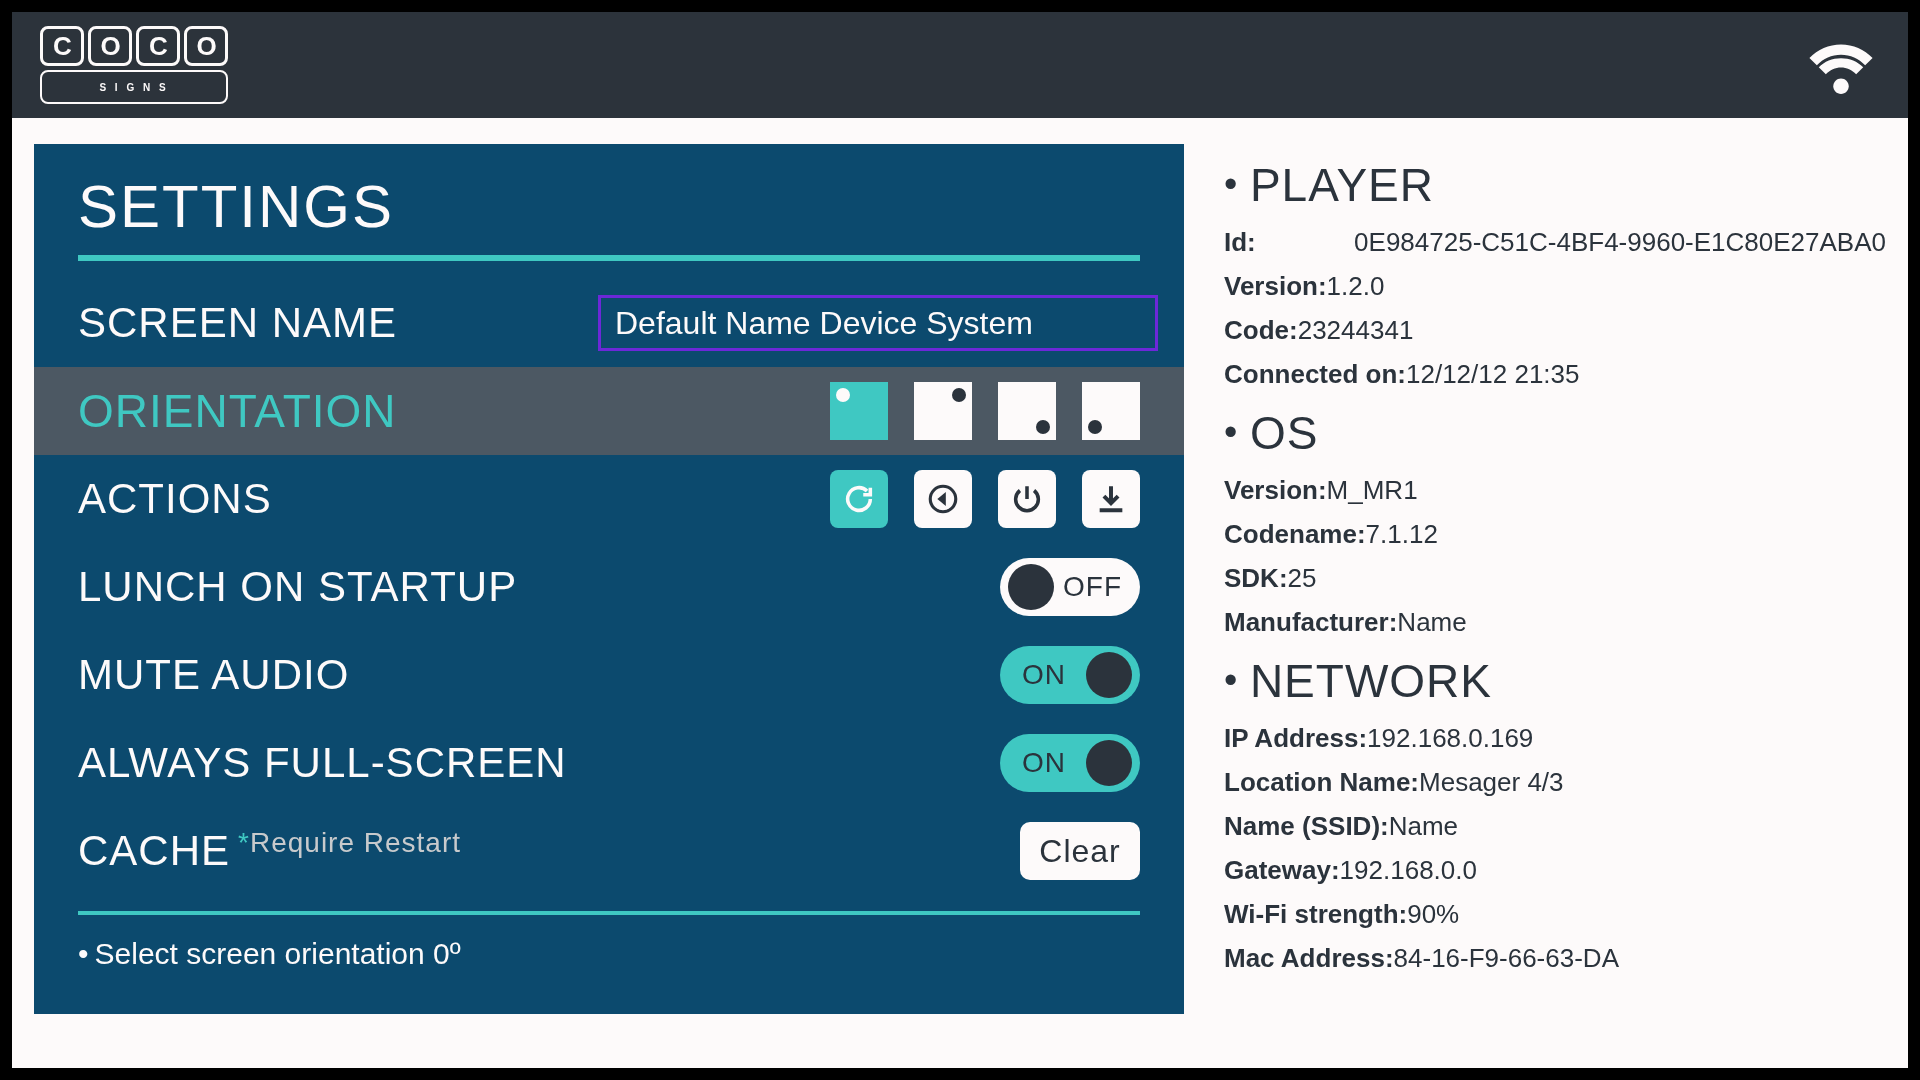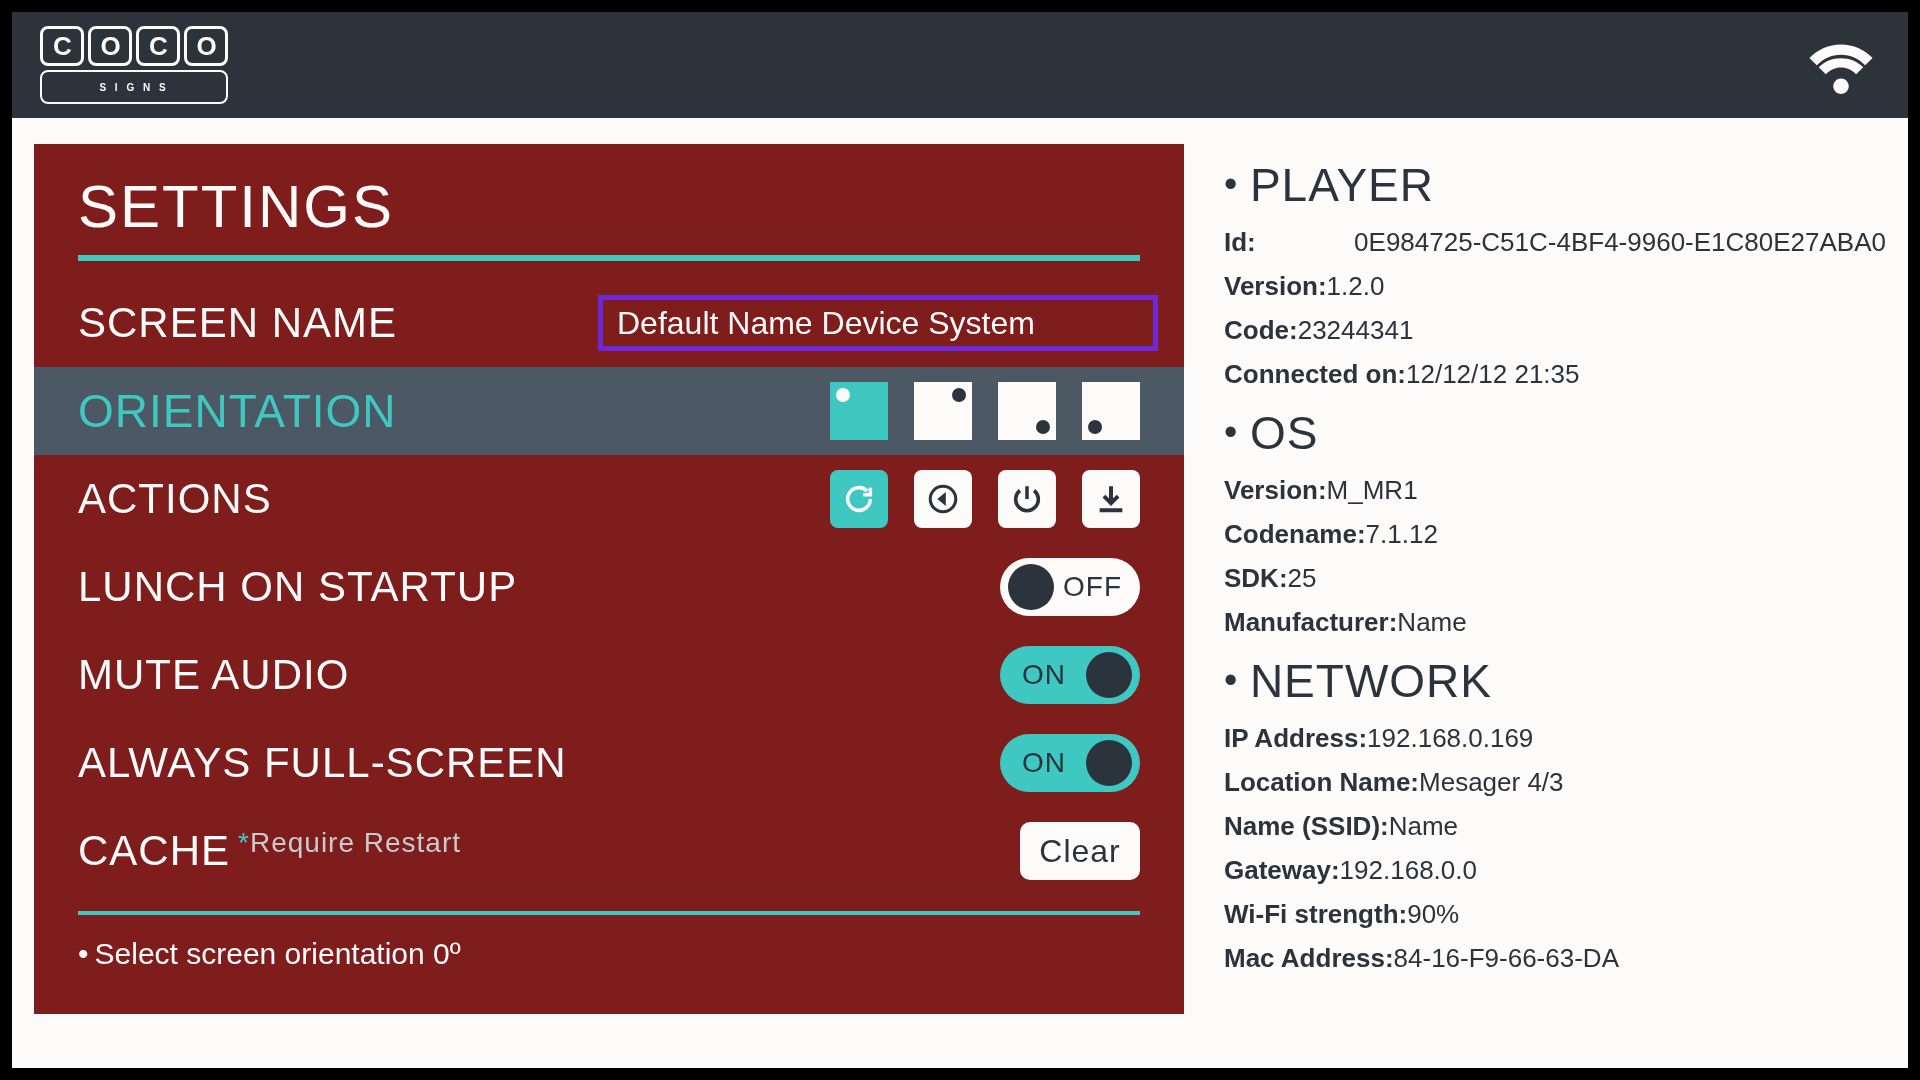--- a/index.html
+++ b/index.html
@@ -16,34 +16,34 @@
   .logo { color: #fdfafa; }
   .logo-row1 { display:flex; gap:4px; }
   .logo-glyph { border:3px solid #fdfafa; border-radius:8px; width:44px; height:40px; display:flex; align-items:center; justify-content:center; font-weight:900; font-size:26px; letter-spacing:-1px;}
   .logo-row2 { border:2px solid #fdfafa; border-radius:8px; margin-top:4px; height:34px; display:flex; align-items:center; justify-content:space-around; font-size:10px; font-weight:700; letter-spacing:3px; padding:0 6px;}
   .wifi { color:#fdfafa; }
 
   .main { flex:1; display:flex; padding: 26px 22px 26px 22px; gap: 40px; }
 
   
   .panel {
-    width: 1150px; height: 870px; background:#7f1d1d; color:#fdfafa; padding: 28px 44px 22px 44px;
+    width: 1150px; height: 870px; background:#0c4a6e; color:#fdfafa; padding: 28px 44px 22px 44px;
     display:flex; flex-direction:column;
   }
   .panel h1 { font-family: Impact, 'Arial Black', sans-serif; font-weight:400; font-size:60px; letter-spacing:2px; }
   .hr-teal { height:6px; background:#3fc8c2; margin-top:14px; margin-bottom:18px; }
 
   .row { display:flex; align-items:center; height:88px; padding:0 0; }
   .row.sel { background:#4c5863; margin:0 -44px; padding:0 44px; }
   .row .label { flex:0 0 520px; font-family: Impact,'Arial Black',sans-serif; font-weight:400; font-size:42px; letter-spacing:1px; color:#fdfafa; }
   .row.sel .label { color:#3fc8c2; font-size:46px; }
   .row .controls { flex:1; display:flex; justify-content:flex-end; align-items:center; gap:26px; }
 
   .text-input {
-    width:560px; height:56px; border:5px solid #6d28d9; background:transparent; color:#fdfafa;
+    width:560px; height:56px; border:3px solid #6d28d9; background:transparent; color:#fdfafa;
     font-size:32px; padding:0 14px; outline:none;
   }
 
   .orient-btn { width:58px; height:58px; background:#fdfafa; position:relative; cursor:pointer; }
   .orient-btn.active { background:#3fc8c2; }
   .orient-btn .dot { position:absolute; width:14px; height:14px; border-radius:50%; background:#2b333c; }
   .orient-btn.active .dot { background:#fdfafa; }
   .pos-tl { top:6px; left:6px; }
   .pos-tr { top:6px; right:6px; }
   .pos-br { bottom:6px; right:6px; }

